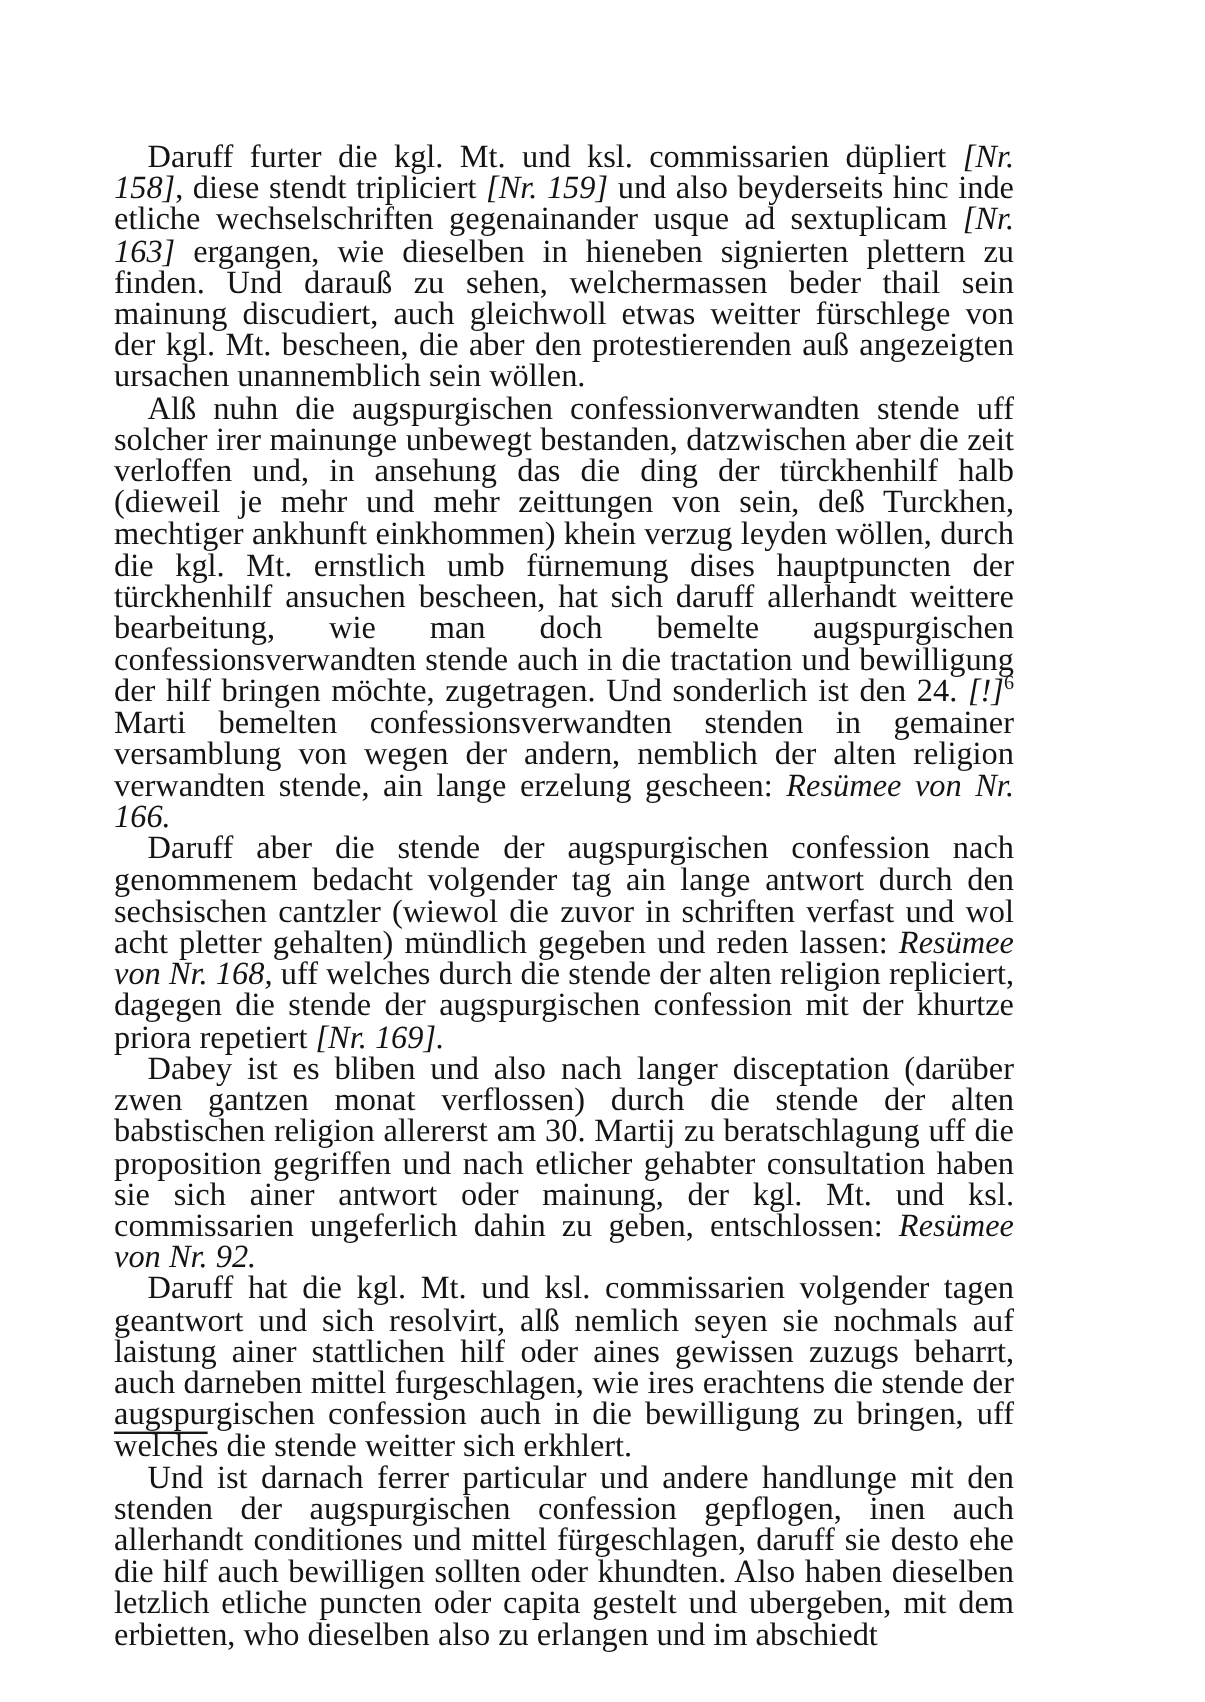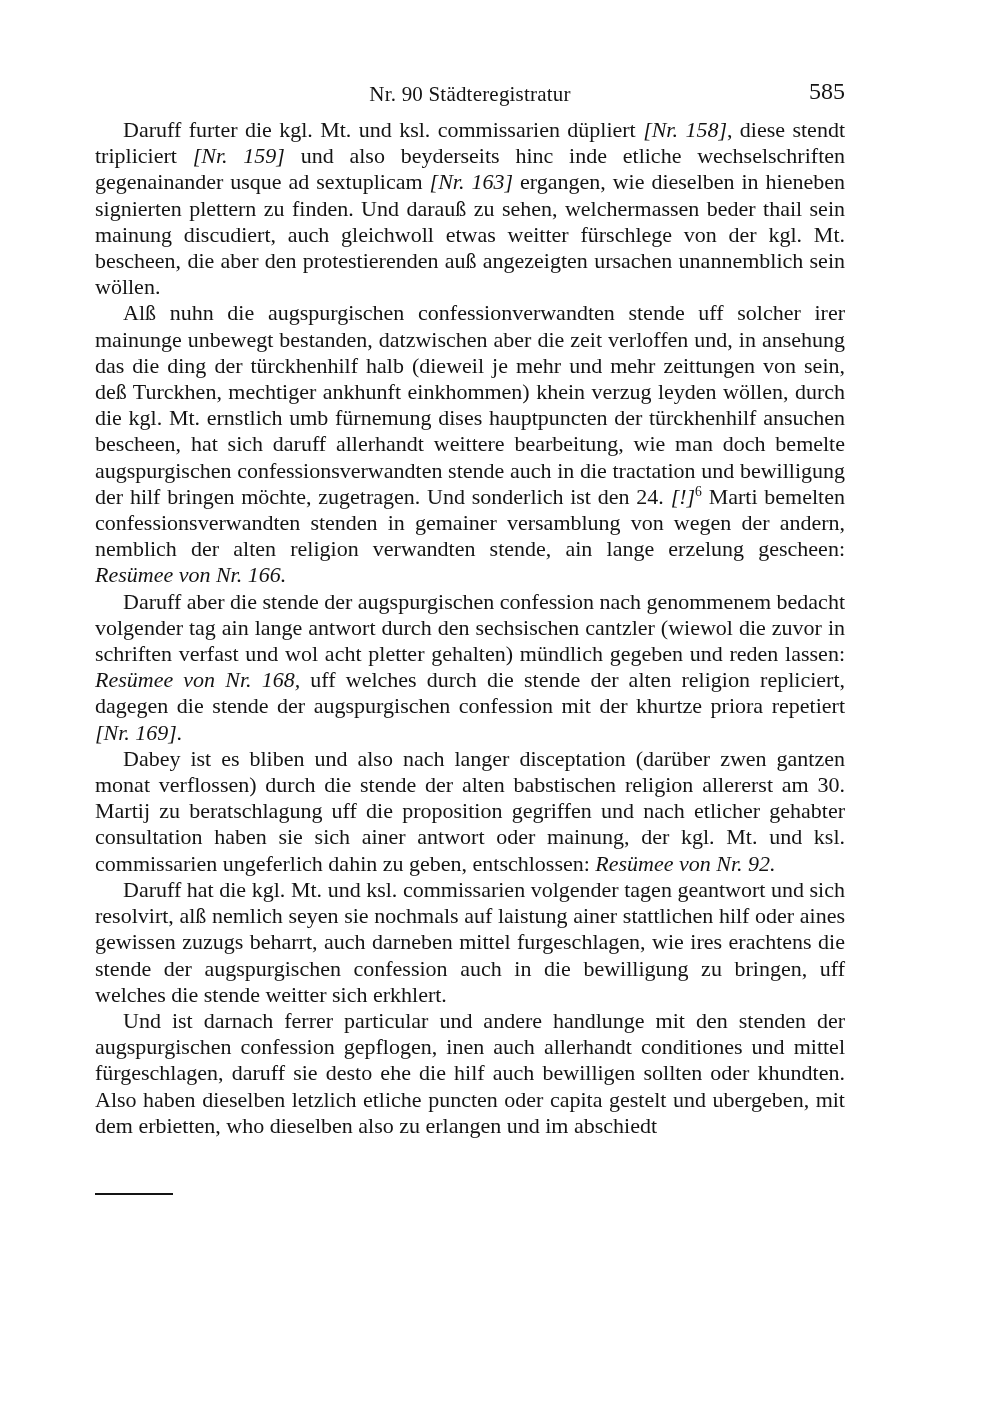--- a/index.html
+++ b/index.html
@@ -40,21 +40,21 @@
     font-size: 24px;
   }
   .body-text {
     position: absolute;
     top: 117px;
     left: 95px;
     width: 750px;
   }
   .para {
     margin: 0;
-    font-size: 22px;
+    font-size: 27px;
     line-height: 26.2px;
     text-align: justify;
     text-indent: 28px;
     hyphens: auto;
     -webkit-hyphens: auto;
   }
   .para em, .footnote em {
     font-style: italic;
   }
   .para sup {
@@ -86,24 +86,20 @@
     position: relative;
     top: -4px;
     margin-right: 20px;
   }
 </style>
 </head>
 <body>
 
 <div class="page">
 
-  <header class="running-head">
-    <div class="head-title">Nr. 90 Städteregistratur</div>
-    <div class="page-num">585</div>
-  </header>
 
   <main class="body-text">
 
   <p class="para"><span>Daruff furter die kgl. Mt. und ksl. commissarien düpliert </span><em>[Nr. 158]</em><span>, diese stendt tripliciert </span><em>[Nr. 159]</em><span> und also beyderseits hinc inde etliche wechselschriften gegenainander usque ad sextuplicam </span><em>[Nr. 163]</em><span> ergangen, wie dieselben in hieneben signierten plettern zu finden. Und darauß zu sehen, welchermassen beder thail sein mainung discudiert, auch gleichwoll etwas weitter fürschlege von der kgl. Mt. bescheen, die aber den protestierenden auß angezeigten ursachen unannemblich sein wöllen.</span></p>
       <p class="para"><span>Alß nuhn die augspurgischen confessionverwandten stende uff solcher irer mainunge unbewegt bestanden, datzwischen aber die zeit verloffen und, in ansehung das die ding der türckhenhilf halb (dieweil je mehr und mehr zeittungen von sein, deß Turckhen, mechtiger ankhunft einkhommen) khein verzug leyden wöllen, durch die kgl. Mt. ernstlich umb fürnemung dises hauptpuncten der türckhenhilf ansuchen bescheen, hat sich daruff allerhandt weittere bearbeitung, wie man doch bemelte augspurgischen confessionsverwandten stende auch in die tractation und bewilligung der hilf bringen möchte, zugetragen. Und sonderlich ist den 24. </span><em>[!]</em><sup>6</sup><span> Marti bemelten confessionsverwandten stenden in gemainer versamblung von wegen der andern, nemblich der alten religion verwandten stende, ain lange erzelung gescheen: </span><em>Resümee von Nr. 166.</em></p>
       <p class="para"><span>Daruff aber die stende der augspurgischen confession nach genommenem bedacht volgender tag ain lange antwort durch den sechsischen cantzler (wiewol die zuvor in schriften verfast und wol acht pletter gehalten) mündlich gegeben und reden lassen: </span><em>Resümee von Nr. 168,</em><span> uff welches durch die stende der alten religion repliciert, dagegen die stende der augspurgischen confession mit der khurtze priora repetiert </span><em>[Nr. 169].</em></p>
       <p class="para"><span>Dabey ist es bliben und also nach langer disceptation (darüber zwen gantzen monat verflossen) durch die stende der alten babstischen religion allererst am 30. Martij zu beratschlagung uff die proposition gegriffen und nach etlicher gehabter consultation haben sie sich ainer antwort oder mainung, der kgl. Mt. und ksl. commissarien ungeferlich dahin zu geben, entschlossen: </span><em>Resümee von Nr. 92.</em></p>
       <p class="para"><span>Daruff hat die kgl. Mt. und ksl. commissarien volgender tagen geantwort und sich resolvirt, alß nemlich seyen sie nochmals auf laistung ainer stattlichen hilf oder aines gewissen zuzugs beharrt, auch darneben mittel furgeschlagen, wie ires erachtens die stende der augspurgischen confession auch in die bewilligung zu bringen, uff welches die stende weitter sich erkhlert.</span></p>
       <p class="para"><span>Und ist darnach ferrer particular und andere handlunge mit den stenden der augspurgischen confession gepflogen, inen auch allerhandt conditiones und mittel fürgeschlagen, daruff sie desto ehe die hilf auch bewilligen sollten oder khundten. Also haben dieselben letzlich etliche puncten oder capita gestelt und ubergeben, mit dem erbietten, who dieselben also zu erlangen und im abschiedt</span></p>
     </main>

